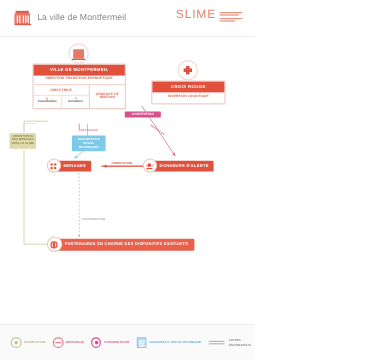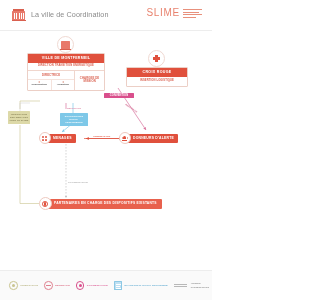--- a/index.html
+++ b/index.html
@@ -36,21 +36,21 @@
   }
   .crest-bar { position: absolute; background: #ffffff; }
   .city-name {
     position: absolute; left: 31px; top: 10px;
     font-size: 7.2px; color: #8a8a8a; letter-spacing: 0.1px;
     white-space: nowrap;
   }
 
   .slime-logo {
     position: absolute; right: 10px; top: 8px;
-    display: flex; align-items: center; gap: 3px;
+    display: flex; align-items: flex-end; gap: 3px;
   }
   .slime-word {
     font-size: 10px; color: #e8836f; letter-spacing: 0.7px;
     font-weight: 400; line-height: 1;
   }
   .slime-lines { display: flex; flex-direction: column; gap: 1.3px; padding-top: 1px; }
   .slime-lines i { display: block; height: 1.1px; background: #e8907c; }
   .slime-lines i:nth-child(1){ width: 19px; }
   .slime-lines i:nth-child(2){ width: 16px; }
   .slime-lines i:nth-child(3){ width: 19px; }
@@ -259,21 +259,21 @@
       <div class="crest-top"></div>
       <div class="crest-body">
         <div class="crest-bar" style="left:1.5px;top:1.5px;width:0.8px;height:6px;"></div>
         <div class="crest-bar" style="left:4px;top:1.5px;width:0.8px;height:6px;"></div>
         <div class="crest-bar" style="left:6.5px;top:1.5px;width:0.8px;height:6px;"></div>
         <div class="crest-bar" style="left:9px;top:1.5px;width:0.8px;height:6px;"></div>
         <div class="crest-bar" style="left:11px;top:1.5px;width:0.8px;height:6px;"></div>
       </div>
       <div class="crest-base"></div>
     </div>
-    <div class="city-name">La ville de Coordination</div>
+    <div class="city-name">La ville de Montfermeil</div>
     <div class="slime-logo">
       <div class="slime-word">SLIME</div>
       <div class="slime-lines">
         <i></i>
           <i></i>
           <i></i>
           <i></i>
       </div>
     </div>
   </div>

